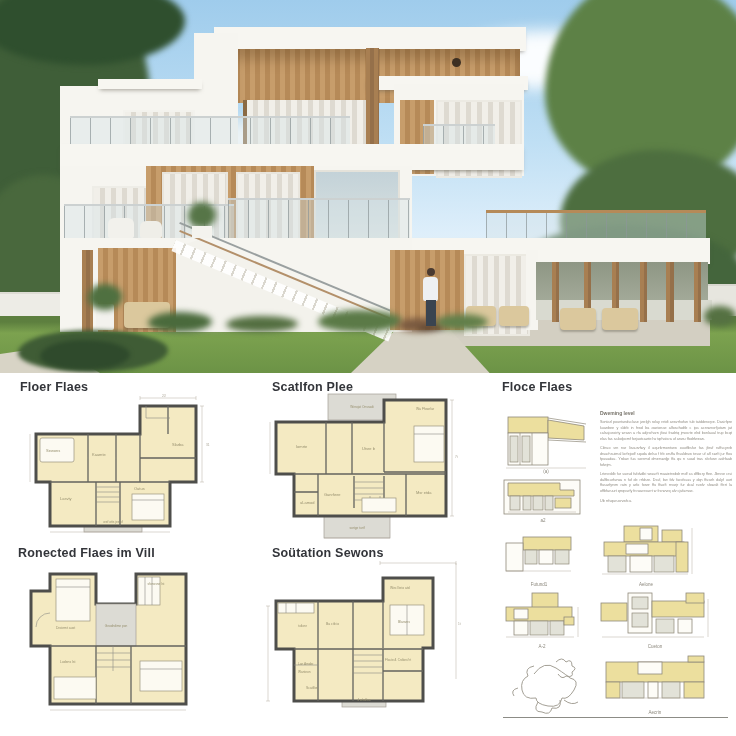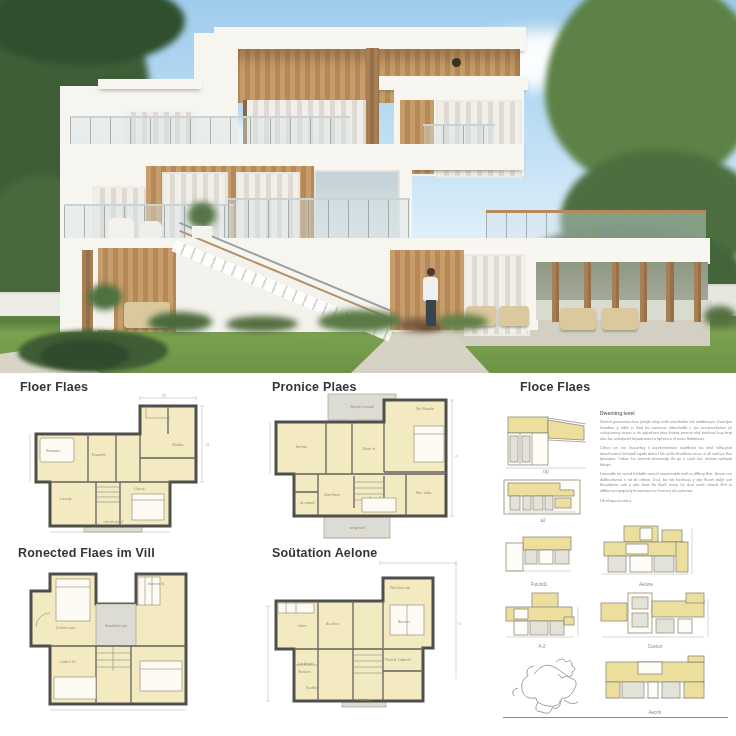--- a/index.html
+++ b/index.html
@@ -140,24 +140,24 @@
     <div class="abs" style="left:418px;top:326px;width:28px;height:6px;background:rgba(0,0,0,.25);border-radius:50%;filter:blur(2px);"></div>
     <div class="abs" style="left:427px;top:268px;width:8px;height:8px;border-radius:50%;background:#4a3a30;"></div>
     <div class="abs" style="left:423px;top:277px;width:15px;height:24px;background:#eef0f2;border-radius:4px 4px 2px 2px;"></div>
     <div class="abs" style="left:426px;top:300px;width:10px;height:26px;background:#3a4450;"></div>
 
     <div class="abs blob" style="left:18px;top:330px;width:150px;height:42px;background:#3f5c35;filter:blur(2px);"></div>
     <div class="abs blob" style="left:40px;top:340px;width:90px;height:30px;background:#2f4a2c;filter:blur(2px);"></div>
   </div>
 
   <div class="h1" style="left:20px;top:380px;">Floer Flaes</div>
-  <div class="h1" style="left:272px;top:380px;">Pronice Plaes</div>
-  <div class="h1" style="left:502px;top:380px;margin-left:18px;">Floce Flaes</div>
+  <div class="h1" style="left:272px;top:380px;">Scatlfon Plee</div>
+  <div class="h1" style="left:502px;top:380px;">Floce Flaes</div>
   <div class="h1" style="left:18px;top:546px;">Ronected Flaes im Vill</div>
-  <div class="h1" style="left:272px;top:546px;">Soütation Aelone</div>
+  <div class="h1" style="left:272px;top:546px;">Soütation Sewons</div>
 
   <svg class="plan abs" style="left:28px;top:394px;" width="182" height="142" viewBox="0 0 182 142">
     <rect class="gray" x="56" y="118" width="58" height="20"></rect>
     <path class="ol" d="M8,40 L112,40 L112,12 L168,12 L168,88 L142,88 L142,132 L22,132 L22,88 L8,88 Z"></path>
     <path class="iw" d="M60,40 V88 M88,40 V88 M112,40 V88 M112,64 H168 M22,88 H142 M68,88 V132 M92,88 V132 M140,12 V40"></path>
     <path class="th" d="M68,93 H92 M68,98 H92 M68,103 H92 M68,108 H92 M118,12 V24 M118,24 H142"></path>
     <rect class="furn" x="12" y="44" width="34" height="24" rx="2"></rect>
     <rect class="furn" x="104" y="100" width="32" height="26"></rect>
     <path class="th" d="M104,106 H136"></path>
     <path class="dim" d="M112,4 H168 M112,2 V6 M168,2 V6 M174,12 V88 M172,12 H176 M172,88 H176 M22,138 H142 M2,40 V88"></path>

